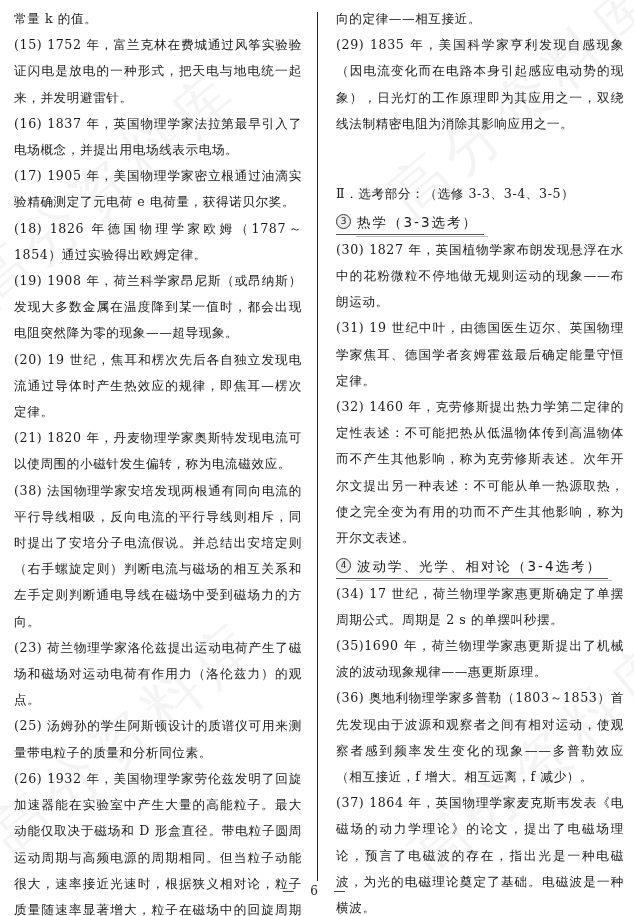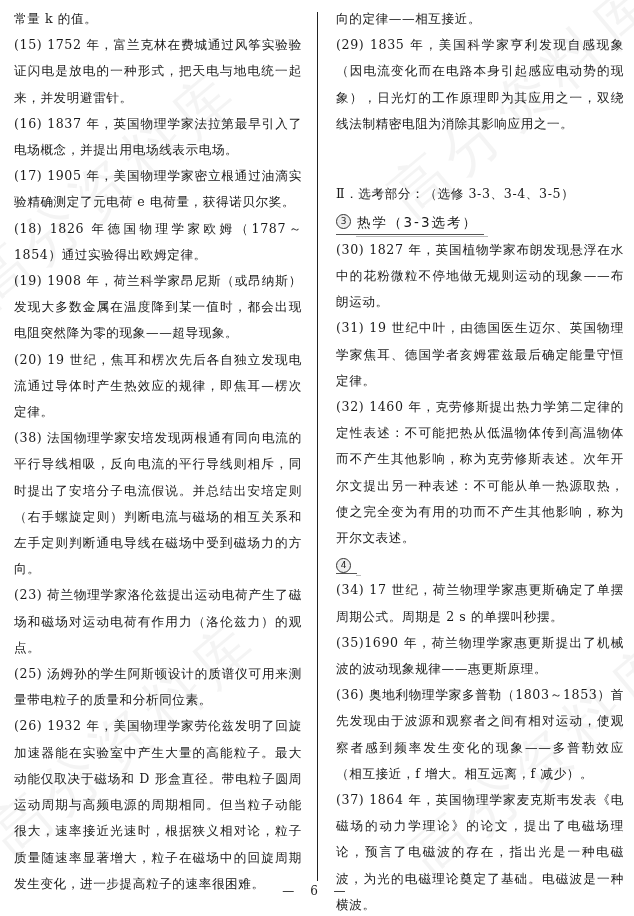--- a/index.html
+++ b/index.html
@@ -56,20 +56,21 @@
 <div class="watermark" style="left:380px; top:720px;">高分资料库</div>
 
 <div class="col left">
   <p class="para">常量 k 的值。</p>
   <p class="para">(15) 1752 年，富兰克林在费城通过风筝实验验证闪电是放电的一种形式，把天电与地电统一起来，并发明避雷针。</p>
   <p class="para">(16) 1837 年，英国物理学家法拉第最早引入了电场概念，并提出用电场线表示电场。</p>
   <p class="para">(17) 1905 年，美国物理学家密立根通过油滴实验精确测定了元电荷 e 电荷量，获得诺贝尔奖。</p>
   <p class="para">(18) 1826 年德国物理学家欧姆（1787～1854）通过实验得出欧姆定律。</p>
   <p class="para">(19) 1908 年，荷兰科学家昂尼斯（或昂纳斯）发现大多数金属在温度降到某一值时，都会出现电阻突然降为零的现象——超导现象。</p>
   <p class="para">(20) 19 世纪，焦耳和楞次先后各自独立发现电流通过导体时产生热效应的规律，即焦耳—楞次定律。</p>
+  <p class="para">(21) 1820 年，丹麦物理学家奥斯特发现电流可以使周围的小磁针发生偏转，称为电流磁效应。</p>
   <p class="para">(38) 法国物理学家安培发现两根通有同向电流的平行导线相吸，反向电流的平行导线则相斥，同时提出了安培分子电流假说。并总结出安培定则（右手螺旋定则）判断电流与磁场的相互关系和左手定则判断通电导线在磁场中受到磁场力的方向。</p>
   <p class="para">(23) 荷兰物理学家洛伦兹提出运动电荷产生了磁场和磁场对运动电荷有作用力（洛伦兹力）的观点。</p>
   <p class="para">(25) 汤姆孙的学生阿斯顿设计的质谱仪可用来测量带电粒子的质量和分析同位素。</p>
   <p class="para">(26) 1932 年，美国物理学家劳伦兹发明了回旋加速器能在实验室中产生大量的高能粒子。最大动能仅取决于磁场和 D 形盒直径。带电粒子圆周运动周期与高频电源的周期相同。但当粒子动能很大，速率接近光速时，根据狭义相对论，粒子质量随速率显著增大，粒子在磁场中的回旋周期发生变化，进一步提高粒子的速率很困难。</p>
 
 </div>
 
 <div class="divider"></div>
 
 <div class="col right">
@@ -83,20 +84,21 @@
       <span>热学（3-3选考）</span>
     </div>
     <p class="para">(30) 1827 年，英国植物学家布朗发现悬浮在水中的花粉微粒不停地做无规则运动的现象——布朗运动。</p>
     <p class="para">(31) 19 世纪中叶，由德国医生迈尔、英国物理学家焦耳、德国学者亥姆霍兹最后确定能量守恒定律。</p>
     <p class="para">(32) 1460 年，克劳修斯提出热力学第二定律的定性表述：不可能把热从低温物体传到高温物体而不产生其他影响，称为克劳修斯表述。次年开尔文提出另一种表述：不可能从单一热源取热，使之完全变为有用的功而不产生其他影响，称为开尔文表述。</p>
   </div>
 
   <div>
     <div class="section-head">
       <span class="circle-num">4</span>
+      <span>波动学、光学、相对论（3-4选考）</span>
     </div>
     <p class="para">(34) 17 世纪，荷兰物理学家惠更斯确定了单摆周期公式。周期是 2 s 的单摆叫秒摆。</p>
     <p class="para">(35)1690 年，荷兰物理学家惠更斯提出了机械波的波动现象规律——惠更斯原理。</p>
     <p class="para">(36) 奥地利物理学家多普勒（1803～1853）首先发现由于波源和观察者之间有相对运动，使观察者感到频率发生变化的现象——多普勒效应（相互接近，f 增大。相互远离，f 减少）。</p>
     <p class="para">(37) 1864 年，英国物理学家麦克斯韦发表《电磁场的动力学理论》的论文，提出了电磁场理论，预言了电磁波的存在，指出光是一种电磁波，为光的电磁理论奠定了基础。电磁波是一种横波。</p>
     
     
   </div>
 </div>
 

